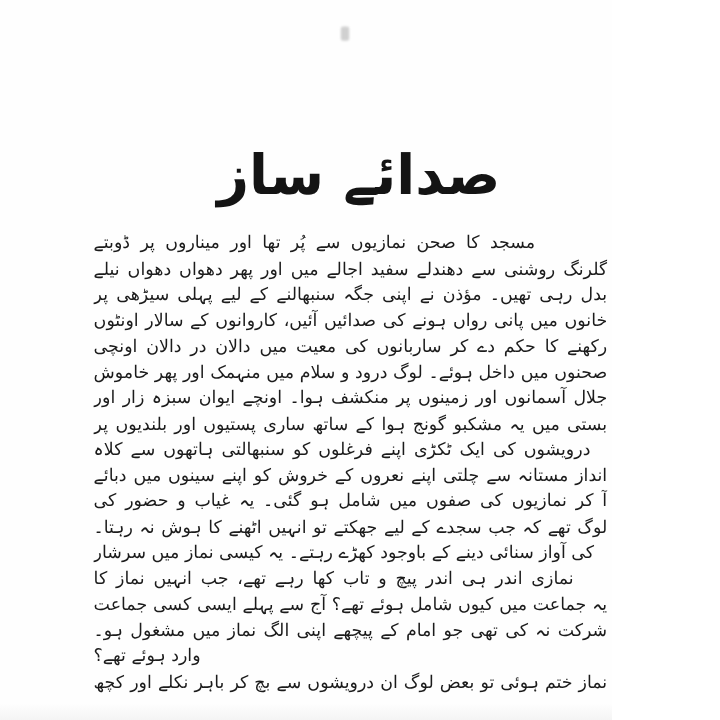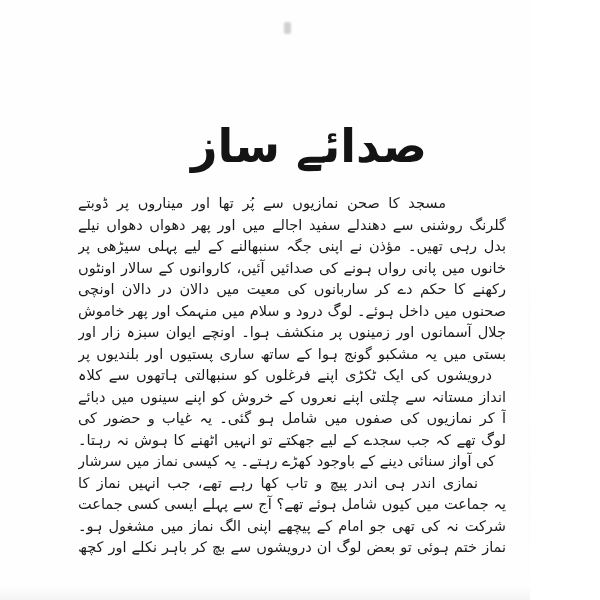--- a/index.html
+++ b/index.html
@@ -7,21 +7,20 @@
     padding: 0;
     background: #ffffff;
   }
   #page {
     position: relative;
     width: 510px;
     height: 600px;
     background: #fefefe;
     overflow: hidden;
     font-family: "DejaVu Sans", sans-serif;
-    padding-left: 20px;
   }
   
   .smudge {
     position: absolute;
     left: 284px;
     top: 22px;
     width: 7px;
     height: 12px;
     background: #9a9a9a;
     opacity: 0.45;
@@ -123,17 +122,18 @@
 
     <div class="line j ind-p2">درویشوں کی ایک ٹکڑی اپنے فرغلوں کو سنبھالتی ہاتھوں سے کلاہ تھامے ایک</div>
     <div class="line j">انداز مستانہ سے چلتی اپنے نعروں کے خروش کو اپنے سینوں میں دبائے ملحقہ خانقاہ سے</div>
     <div class="line j">آ کر نمازیوں کی صفوں میں شامل ہو گئی۔ یہ غیاب و حضور کی کیفیت سے سرشار عجیب</div>
     <div class="line j">لوگ تھے کہ جب سجدے کے لیے جھکتے تو انہیں اٹھنے کا ہوش نہ رہتا۔ جب اٹھتے تو امام</div>
     <div class="line endleft">کی آواز سنائی دینے کے باوجود کھڑے رہتے۔ یہ کیسی نماز میں سرشار تھے؟</div>
 
     <div class="line j ind-p3">نمازی اندر ہی اندر پیچ و تاب کھا رہے تھے، جب انہیں نماز کا ہوش نہیں تھا تو</div>
     <div class="line j">یہ جماعت میں کیوں شامل ہوئے تھے؟ آج سے پہلے ایسی کسی جماعت نے نماز میں</div>
     <div class="line j">شرکت نہ کی تھی جو امام کے پیچھے اپنی الگ نماز میں مشغول ہو۔ خانقاہ میں یہ کہاں سے</div>
+    <div class="line endleft">وارد ہوئے تھے؟</div>
 
     <div class="line j">نماز ختم ہوئی تو بعض لوگ ان درویشوں سے بچ کر باہر نکلے اور کچھ ان کے</div>
   </div>
 
 </div>
 
 </body></html>

